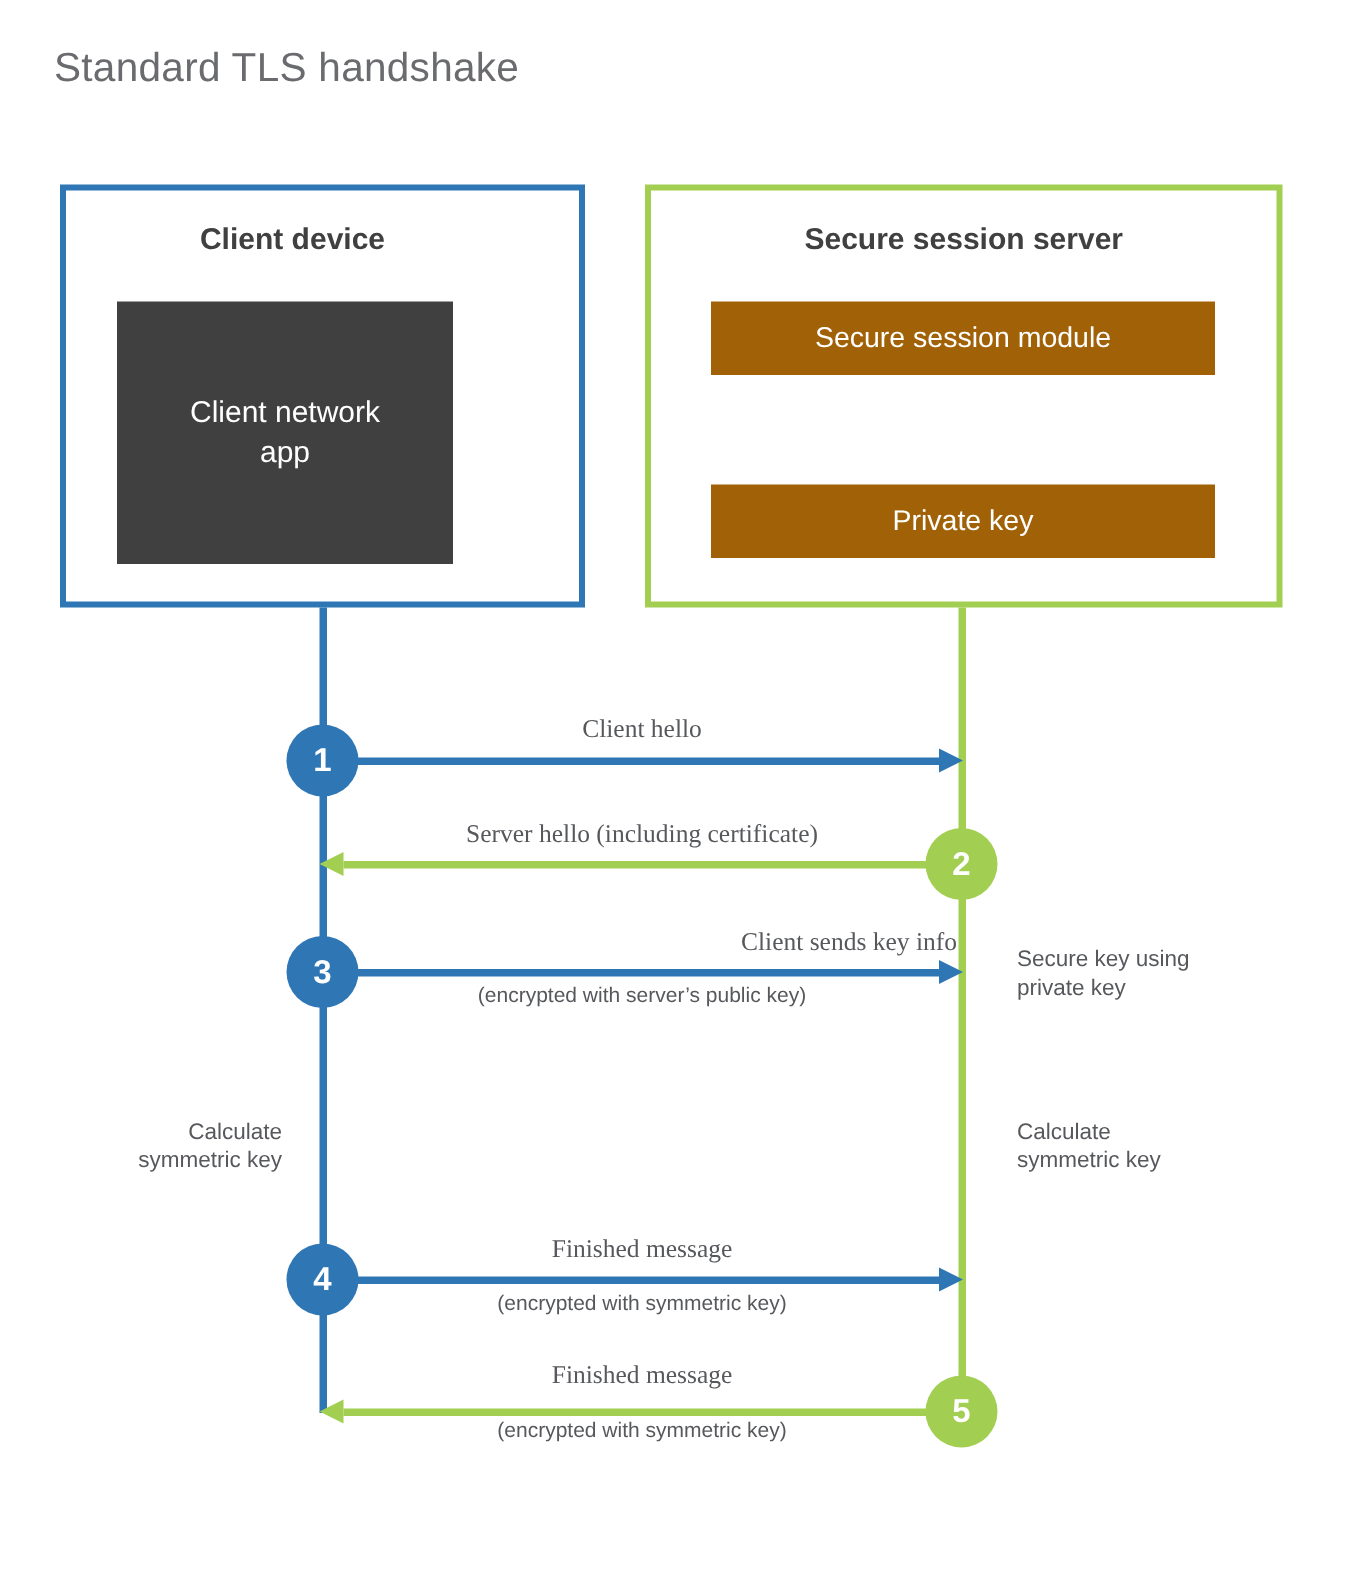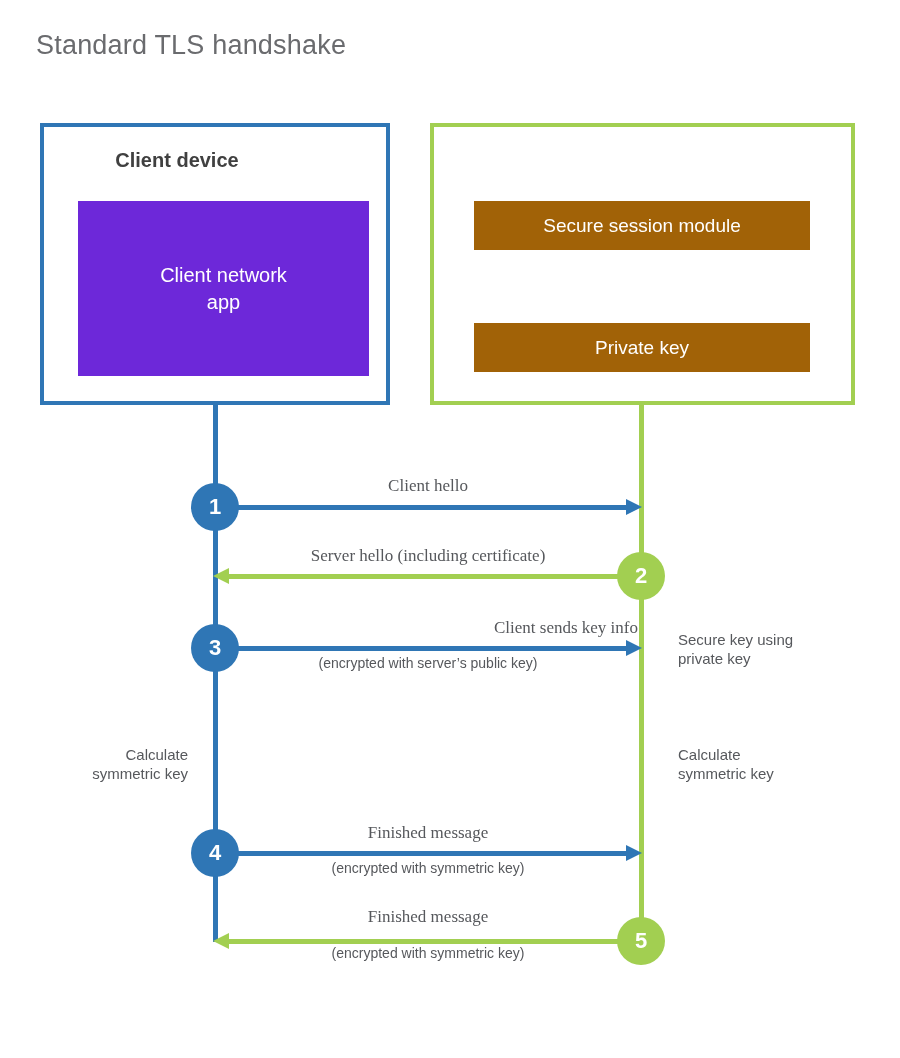--- a/index.html
+++ b/index.html
@@ -16,29 +16,29 @@
     font-size:27px;font-weight:300;color:#6a6b6e;letter-spacing:.2px;
   }
   
   .entity-box{box-sizing:border-box;background:#ffffff;}
   .client-box{left:40px;top:123px;width:350px;height:282px;border:4px solid #2f76b5;}
   .server-box{left:430px;top:123px;width:425px;height:282px;border:4px solid #a2cf51;}
   .box-title{
     top:149px;text-align:center;
     font-size:20px;font-weight:bold;color:#404040;
   }
-  .client-box-title{left:28px;width:298px;}
+  .client-box-title{left:46px;width:298px;}
   .server-box-title{left:430px;width:425px;}
   .fill-box{
     display:flex;align-items:center;justify-content:center;
     color:#ffffff;text-align:center;
   }
   .client-app{
-    left:78px;top:201px;width:291px;height:175px;
-    background:#6d28d9;font-size:20px;line-height:27px;
+    left:78px;top:201px;width:224px;height:175px;
+    background:#404040;font-size:20px;line-height:27px;
   }
   .server-bar{
     left:474px;width:336px;height:49px;
     background:#a16207;font-size:19px;
   }
   .bar-0{top:201px;} .bar-1{top:262px;} .bar-2{top:323px;}
   
   .vline{width:5px;top:405px;height:537px;}
   .blue-bg{background:#2f76b5;}
   .green-bg{background:#a2cf51;}
@@ -82,20 +82,21 @@
 <div class="canvas">
 
   <div class="abs page-title">Standard TLS handshake</div>
 
   <div class="abs entity-box client-box"></div>
   <div class="abs box-title client-box-title">Client device</div>
   <div class="abs fill-box client-app preline">Client network
 app</div>
 
   <div class="abs entity-box server-box"></div>
+  <div class="abs box-title server-box-title">Secure session server</div>
   <div class="abs fill-box server-bar bar-0">Secure session module</div>
   <div class="abs fill-box server-bar bar-2">Private key</div>
 
   <div class="abs vline blue-bg client-lifeline"></div>
   <div class="abs vline green-bg server-lifeline"></div>
 
   <div class="abs hline blue-bg line-1"></div>
   <div class="abs head head-right head-1"></div>
   <div class="abs circle blue-bg c1">1</div>
   <div class="abs msg msg-1">Client hello</div>

